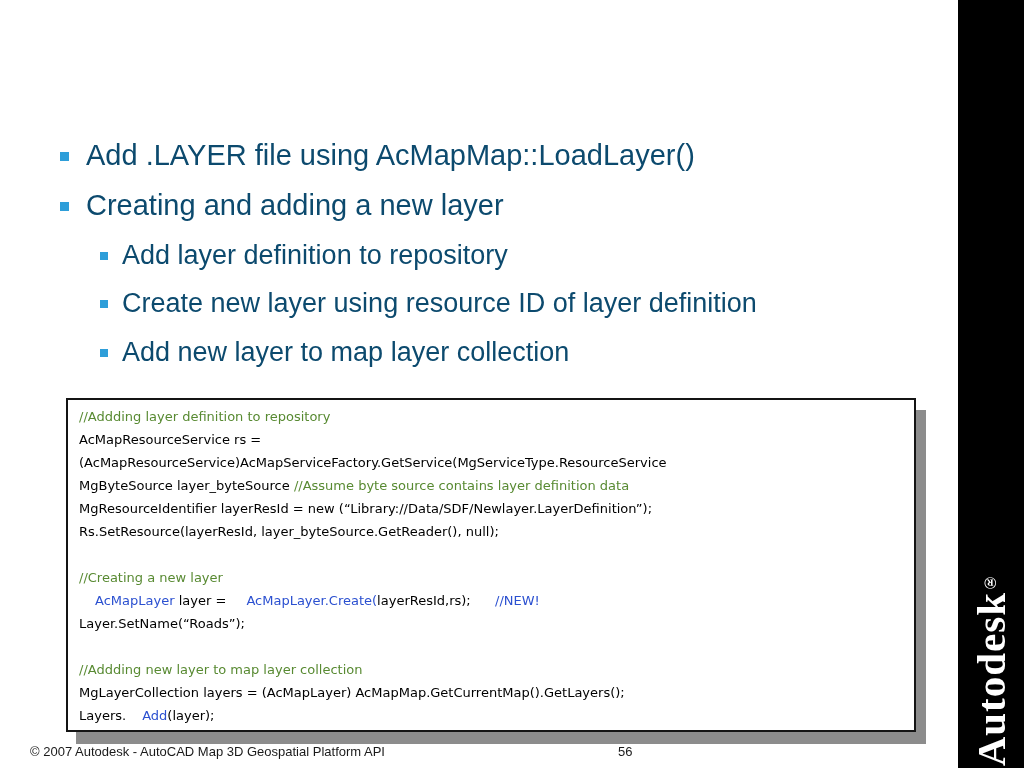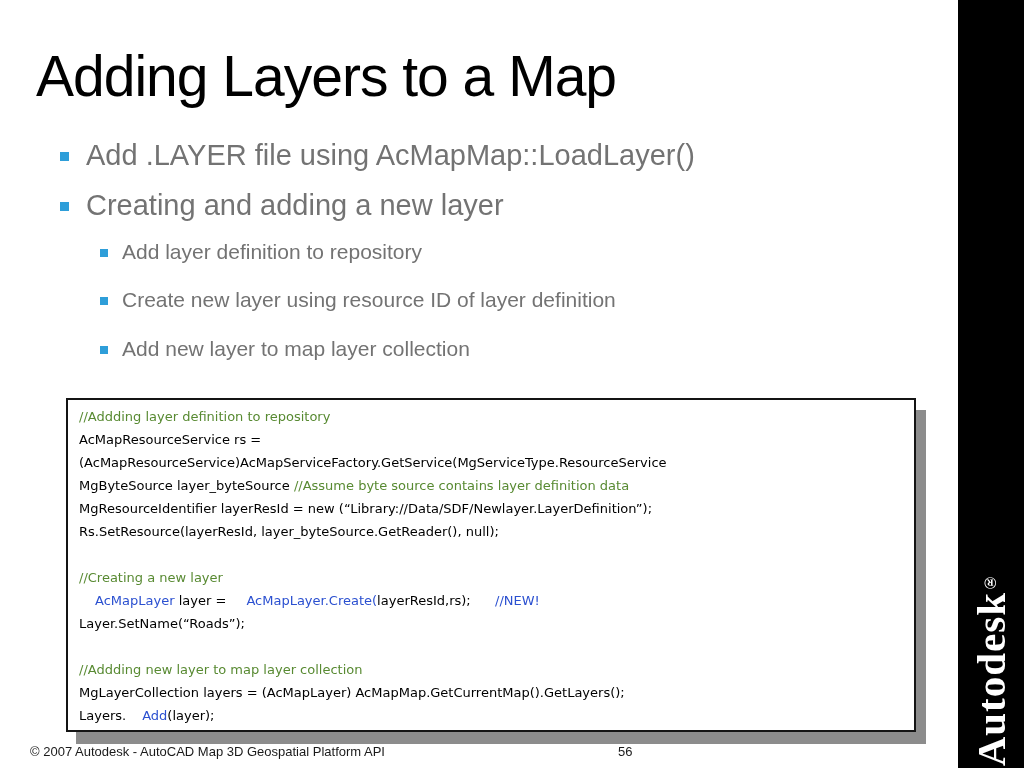--- a/index.html
+++ b/index.html
@@ -13,33 +13,33 @@
   .title {
     position:absolute; left:36px; top:44px;
     font-size:57px; line-height:1.15; font-weight:400;
     letter-spacing:-1px; color:#000;
     font-family:"Liberation Sans", sans-serif;
   }
   
   .bullets { position:absolute; left:38px; top:0; width:880px; }
   .bullet-row { position:absolute; display:flex; align-items:center; }
   .bullet-row.lvl1 { left:22px; font-size:29px; }
-  .bullet-row.lvl2 { left:62px; font-size:21px; }
+  .bullet-row.lvl2 { left:62px; font-size:27px; }
   .bullet-row:nth-child(1) { top:138px; }
   .bullet-row:nth-child(2) { top:188px; }
   .bullet-row:nth-child(3) { top:239px; }
   .bullet-row:nth-child(4) { top:287px; }
   .bullet-row:nth-child(5) { top:336px; }
   .bullet-square {
     display:inline-block; background:var(--bullet, #2e9ed9);
     flex:0 0 auto; margin-top:2px;
   }
   .lvl1 .bullet-square { width:9px; height:9px; margin-right:17px; }
   .lvl2 .bullet-square { width:8px; height:8px; margin-right:14px; }
-  .bullet-text { color:#737373; white-space:nowrap; line-height:1.2; }
+  .bullet-text { color:#0c4a6e; white-space:nowrap; line-height:1.2; }
   
   .code-box {
     position:absolute; left:66px; top:398px; width:850px; height:334px;
     background:#ffffff; border:2px solid #141414;
     box-shadow:10px 12px 0 var(--shadow, #8c8c8c);
     padding:5px 16px 0 11px;
     font-family:"DejaVu Sans", sans-serif;
     font-size:13px; line-height:23px;
     white-space:pre; overflow:hidden;
   }
@@ -66,21 +66,20 @@
     font-weight:700; font-size:41px; letter-spacing:1px;
     line-height:48px;
   }
   .brand-reg { font-size:17px; letter-spacing:0; }
 </style>
 </head>
 <body>
 
 <div class="slide">
 
-  <h1 class="title">Adding Layers to a Map</h1>
 
   <div class="bullets">
       <div class="bullet-row lvl1">
         <span class="bullet-square"></span>
         <span class="bullet-text">Add .LAYER file using AcMapMap::LoadLayer()</span>
       </div>
       <div class="bullet-row lvl1">
         <span class="bullet-square"></span>
         <span class="bullet-text">Creating and adding a new layer</span>
       </div>

